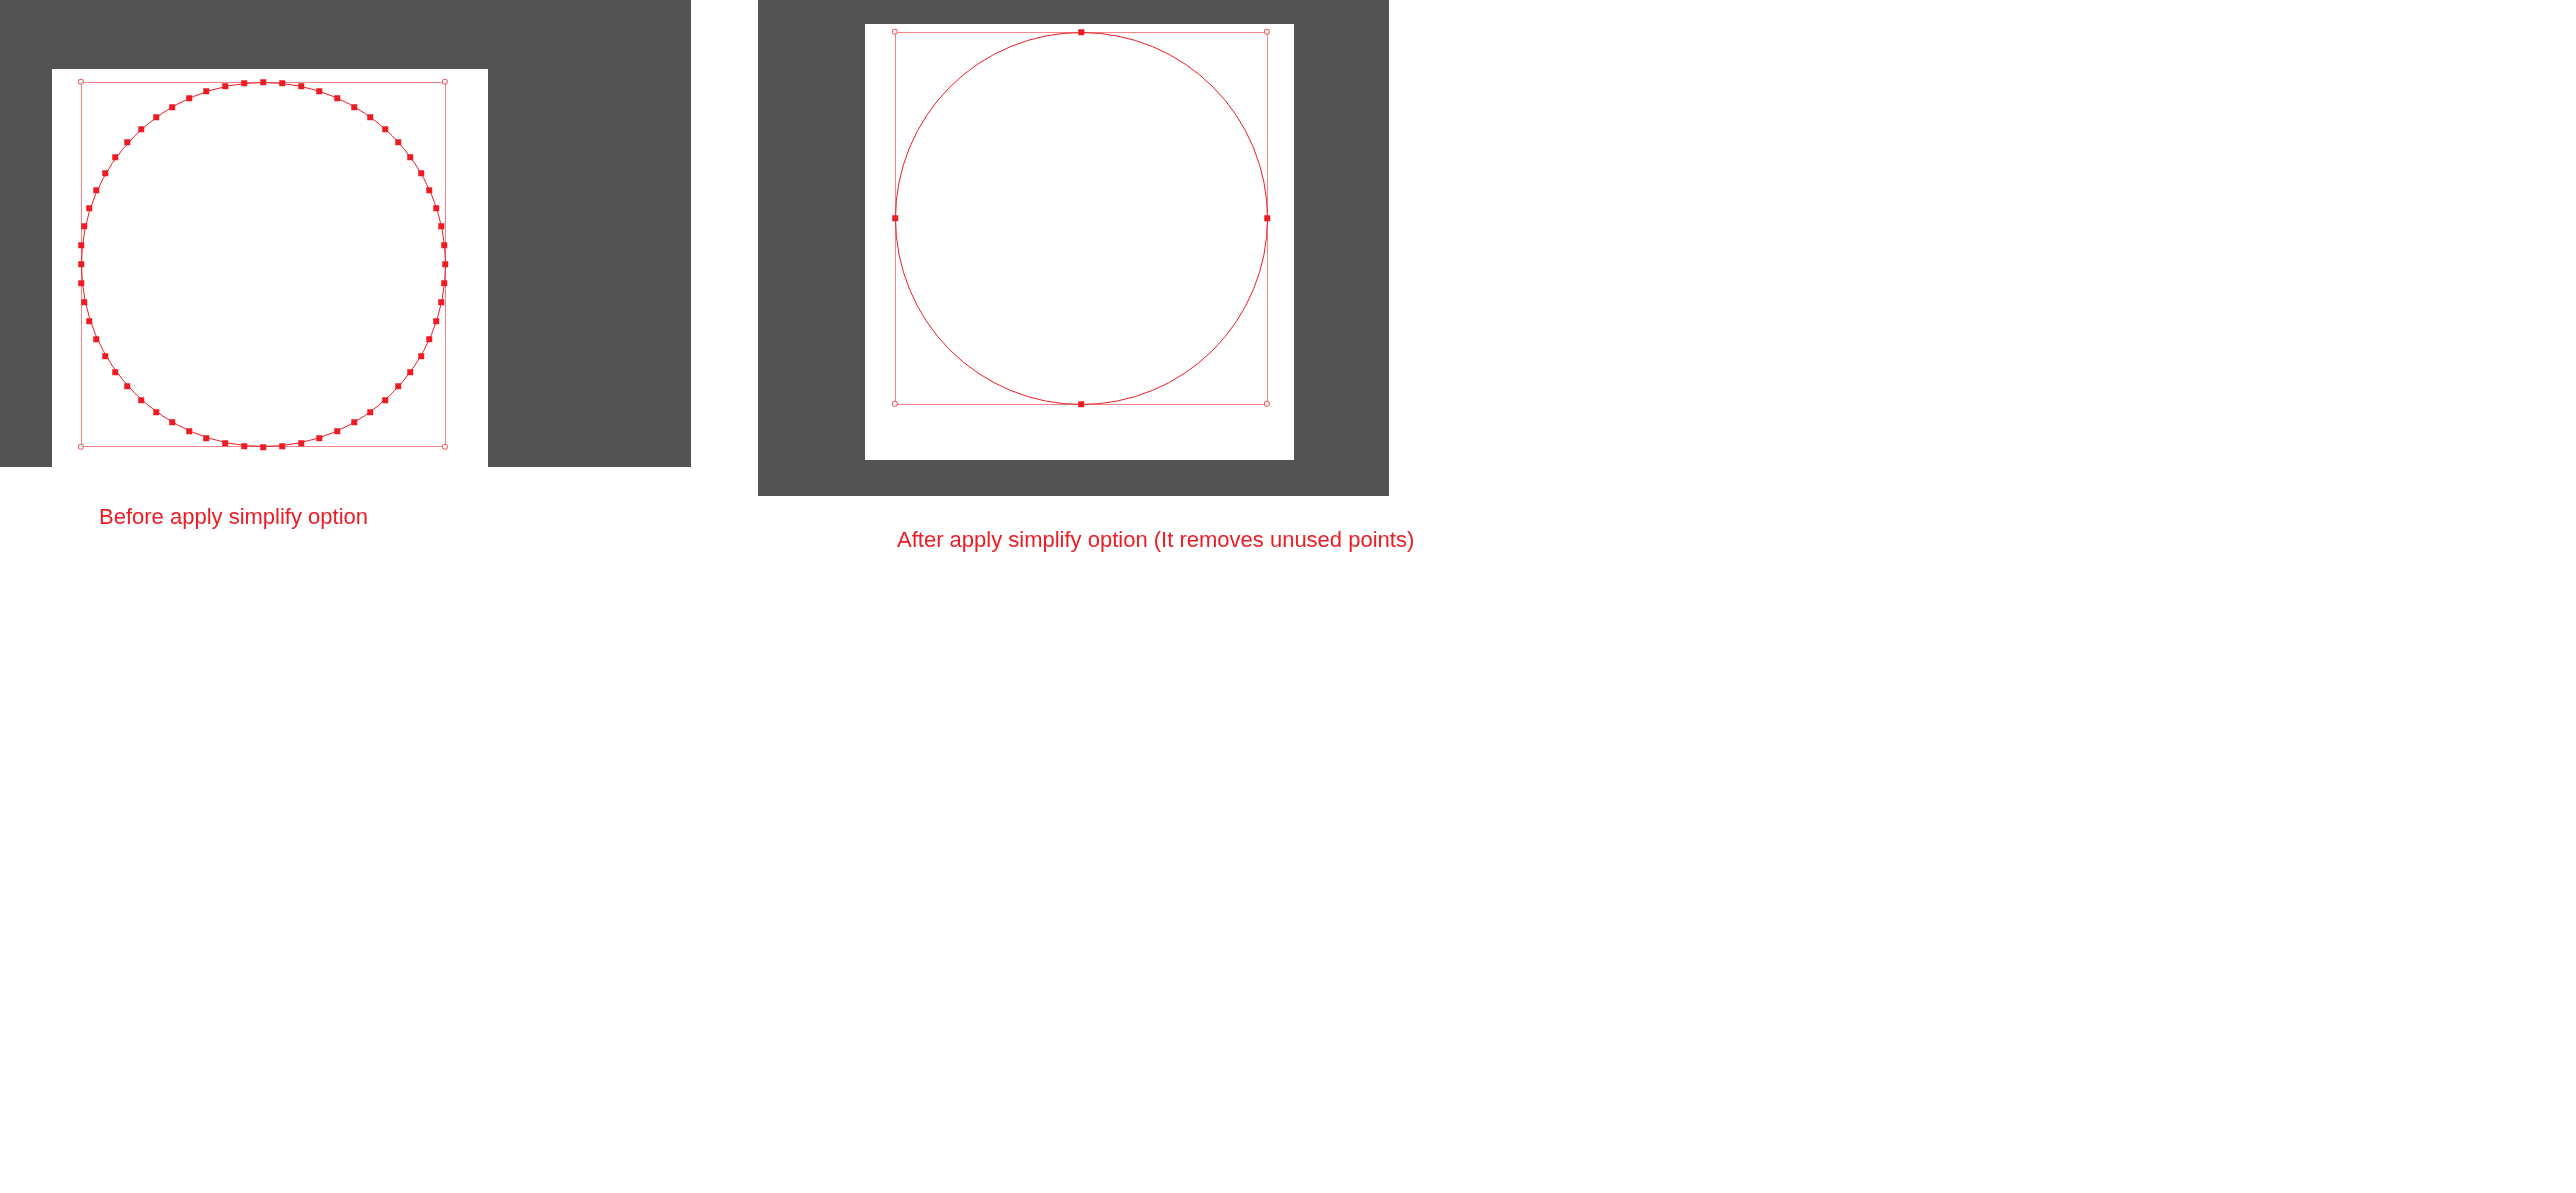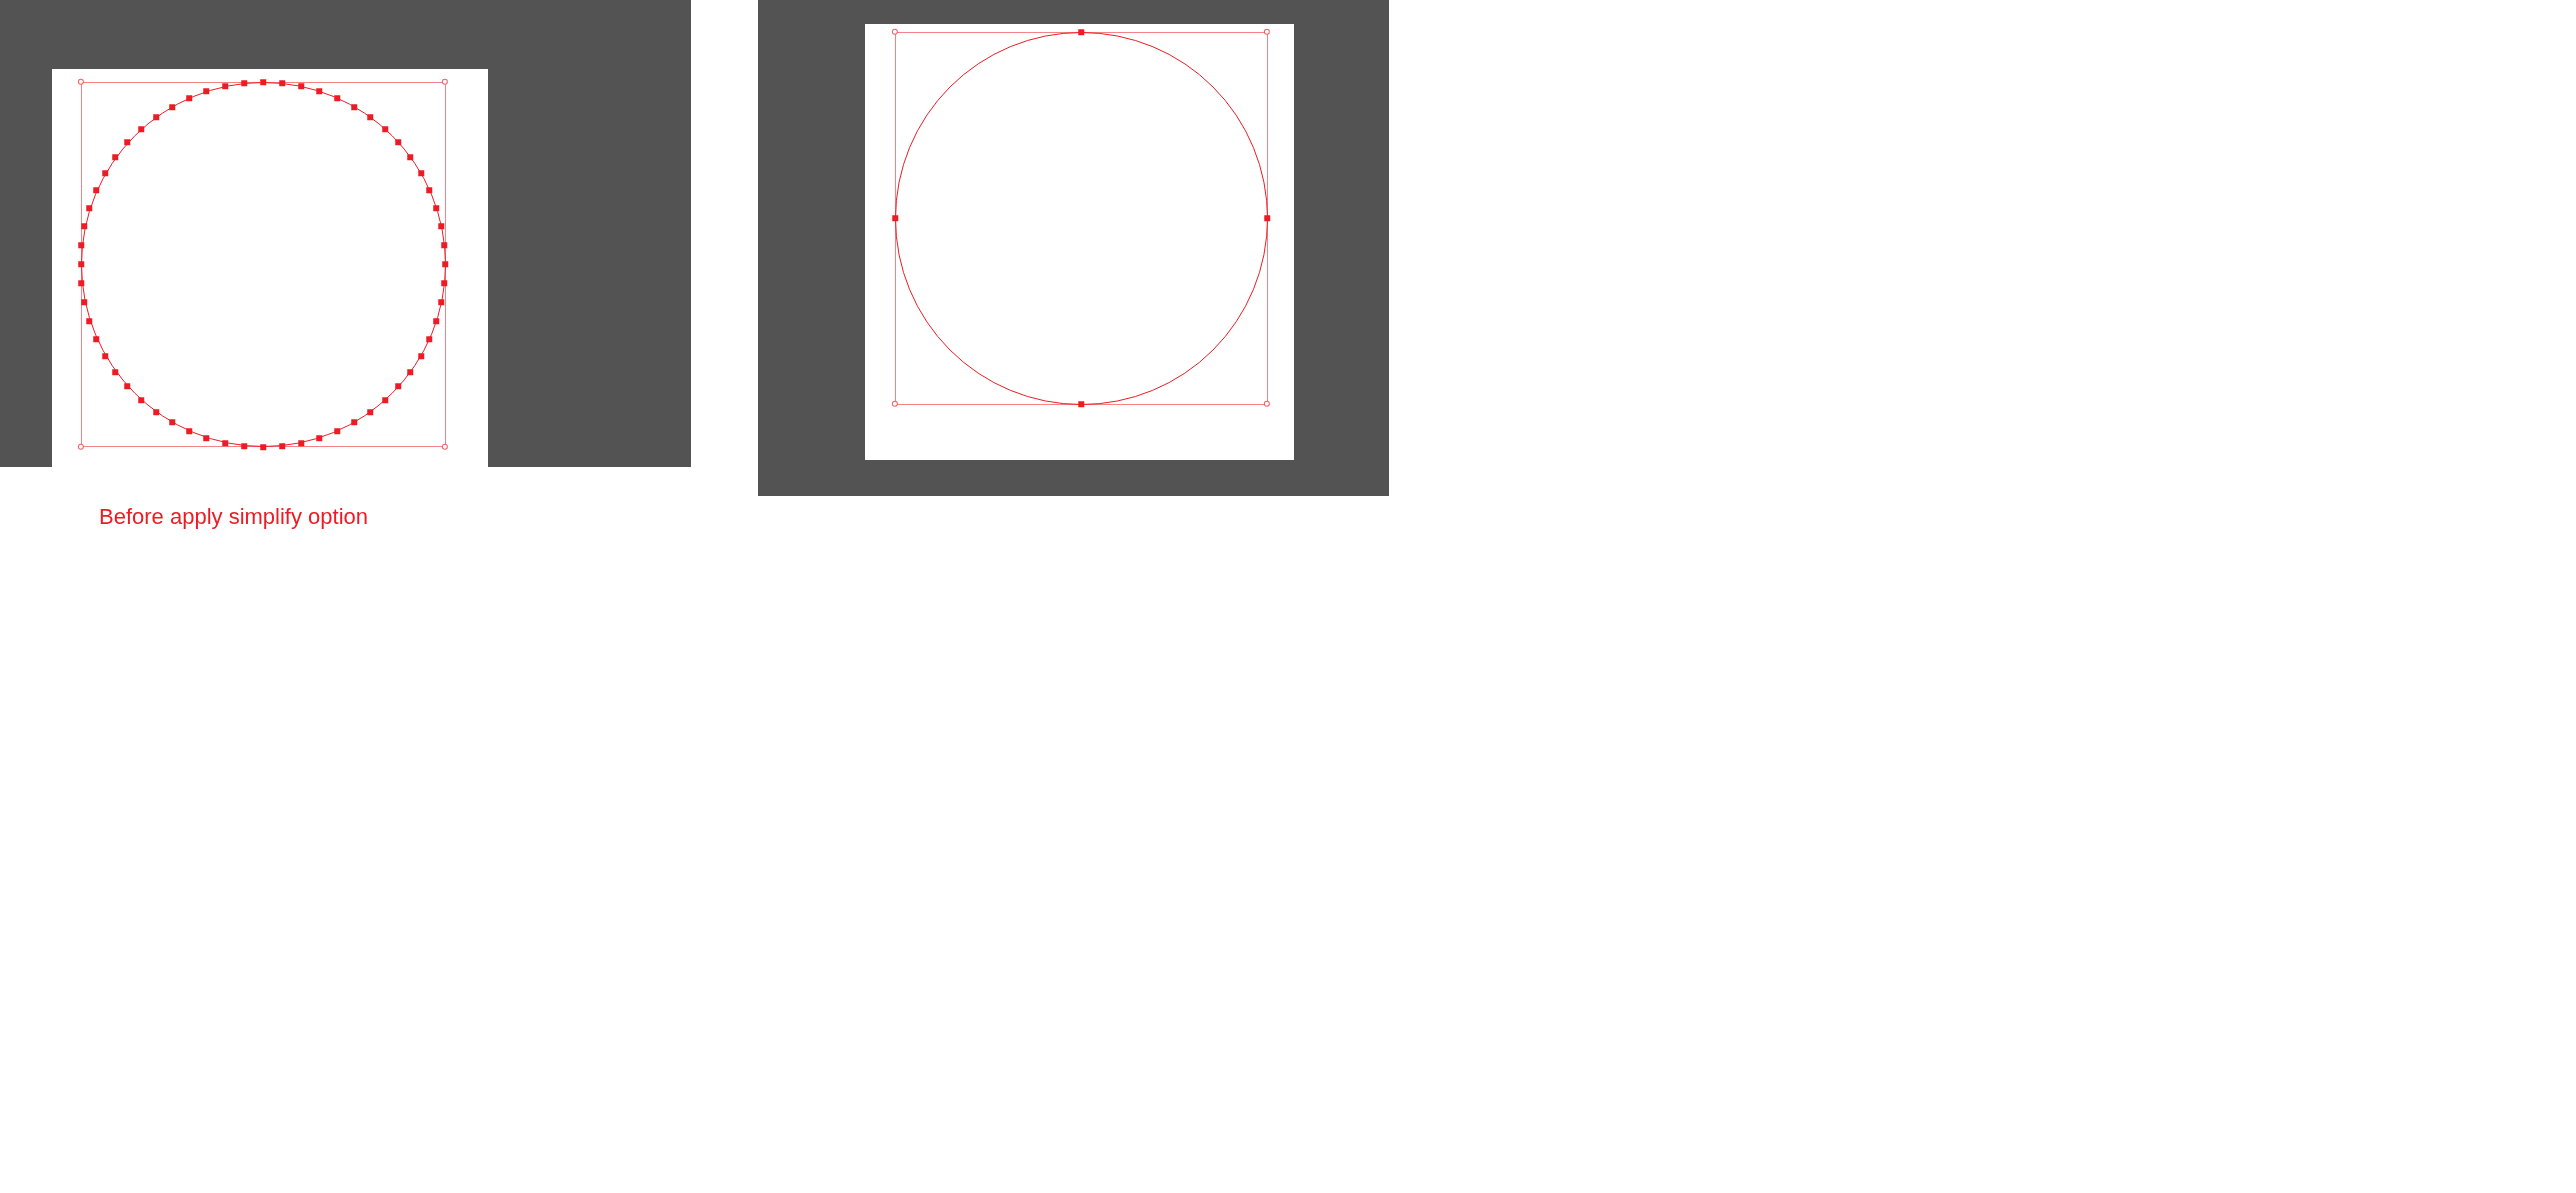--- a/index.html
+++ b/index.html
@@ -133,20 +133,21 @@
   <div class="artboard left"></div>
   <div class="bbox left-box" id="bbox-left"></div>
   <div class="path-circle left-circle" id="circle-left"></div>
 
   <div class="editor-bg right"></div>
   <div class="artboard right"></div>
   <div class="bbox right-box" id="bbox-right"></div>
   <div class="path-circle right-circle" id="circle-right"></div>
 
   <div class="caption left-cap">Before apply simplify option</div>
+  <div class="caption right-cap">After apply simplify option (It removes unused points)</div>
 
 <div class="bbox-handle" style="left: 81px; top: 82px;"></div>
     <div class="bbox-handle" style="left: 445px; top: 82px;"></div>
     <div class="bbox-handle" style="left: 81px; top: 447px;"></div>
     <div class="bbox-handle" style="left: 445px; top: 447px;"></div>
     <div class="bbox-handle" style="left: 895px; top: 32px;"></div>
     <div class="bbox-handle" style="left: 1267px; top: 32px;"></div>
     <div class="bbox-handle" style="left: 895px; top: 404px;"></div>
     <div class="bbox-handle" style="left: 1267px; top: 404px;"></div>
     <div class="anchor" style="left: 263px; top: 82px;"></div>

